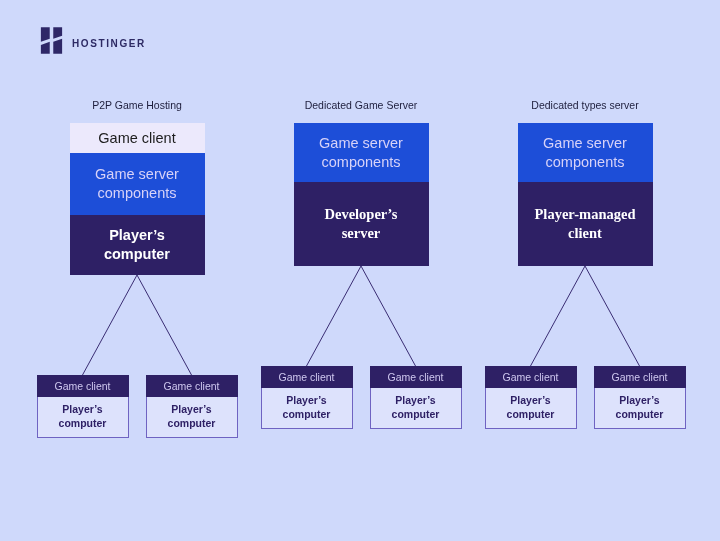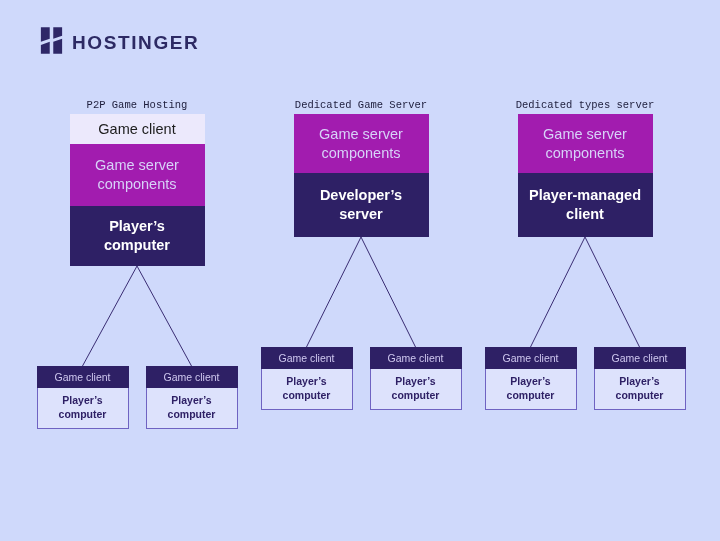--- a/index.html
+++ b/index.html
@@ -16,21 +16,21 @@
   .topbar {
     display: flex;
     justify-content: space-between;
     align-items: center;
     padding: 26px 44px 0 40px;
     height: 28px;
   }
   .brand { display: flex; align-items: center; gap: 9px; }
   .brand-logo svg { width: 23px; height: 27px; display: block; }
   .brand-name {
-    font-size: 19px;
+    font-size: 10px;
     font-weight: bold;
     letter-spacing: 1.6px;
     color: #2d2a64;
     margin-top: 6px;
   }
   .tagline { font-size: 13px; font-weight: 500; color: #2d2a64; }
 
   
   .title {
     margin: 21px 40px 0 40px;
@@ -52,43 +52,42 @@
     flex: 1;
     display: flex;
     flex-direction: column;
     align-items: center;
     height: 311px;
   }
   .col-label {
     font-size: 10.5px;
     line-height: 13px;
     color: #1e1e3c;
-    margin-bottom: 2px;
-    font-family: Liberation Mono, monospace;
+    margin-bottom: 11px;
   }
 
   .stack {
     width: 135px;
     display: flex;
     flex-direction: column;
     text-align: center;
   }
   .seg {
     display: flex;
     align-items: center;
     justify-content: center;
     white-space: pre-line;
   }
   .seg-light  { background: #ece9fc; height: 30px; color: #1d1d1d; font-size: 14.5px; }
-  .seg-medium { background: #a21caf; color: #d7d2f8; font-size: 14.5px; line-height: 1.28; }
+  .seg-medium { background: #1d4ed8; color: #d7d2f8; font-size: 14.5px; line-height: 1.28; }
   .seg-dark   { background: #2e2065; color: #ffffff; font-weight: bold; font-size: 14.5px; line-height: 1.3; }
   .col-p2p .seg-medium { height: 62px; }
   .col-p2p .seg-dark   { height: 60px; }
   .col-official .seg-medium, .col-dedicated .seg-medium { height: 59px; }
-  .col-official .seg-dark,   .col-dedicated .seg-dark   { height: 64px; }
+  .col-official .seg-dark,   .col-dedicated .seg-dark   { height: 84px; font-family: Liberation Serif, serif; }
 
   .connector { flex: 1; width: 202px; }
   .connector svg { width: 100%; height: 100%; display: block; }
   .connector line { stroke: #3a2d73; stroke-width: 1; vector-effect: non-scaling-stroke; }
 
   .clients { display: flex; gap: 17px; }
   .client { width: 92px; }
   .client-header {
     background: #2e2065;
     color: #cfc8ef;

